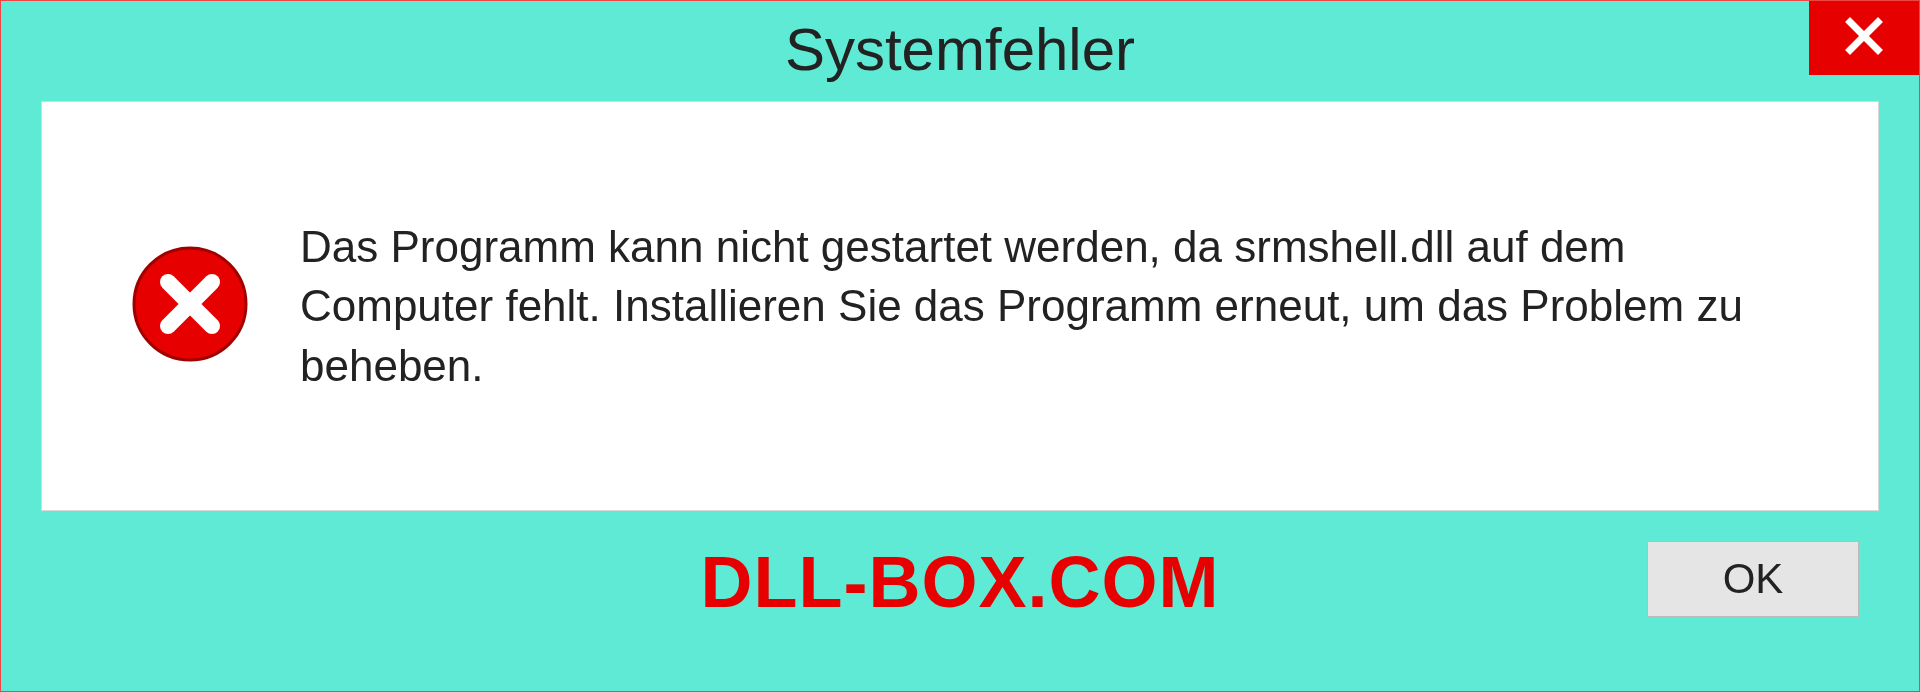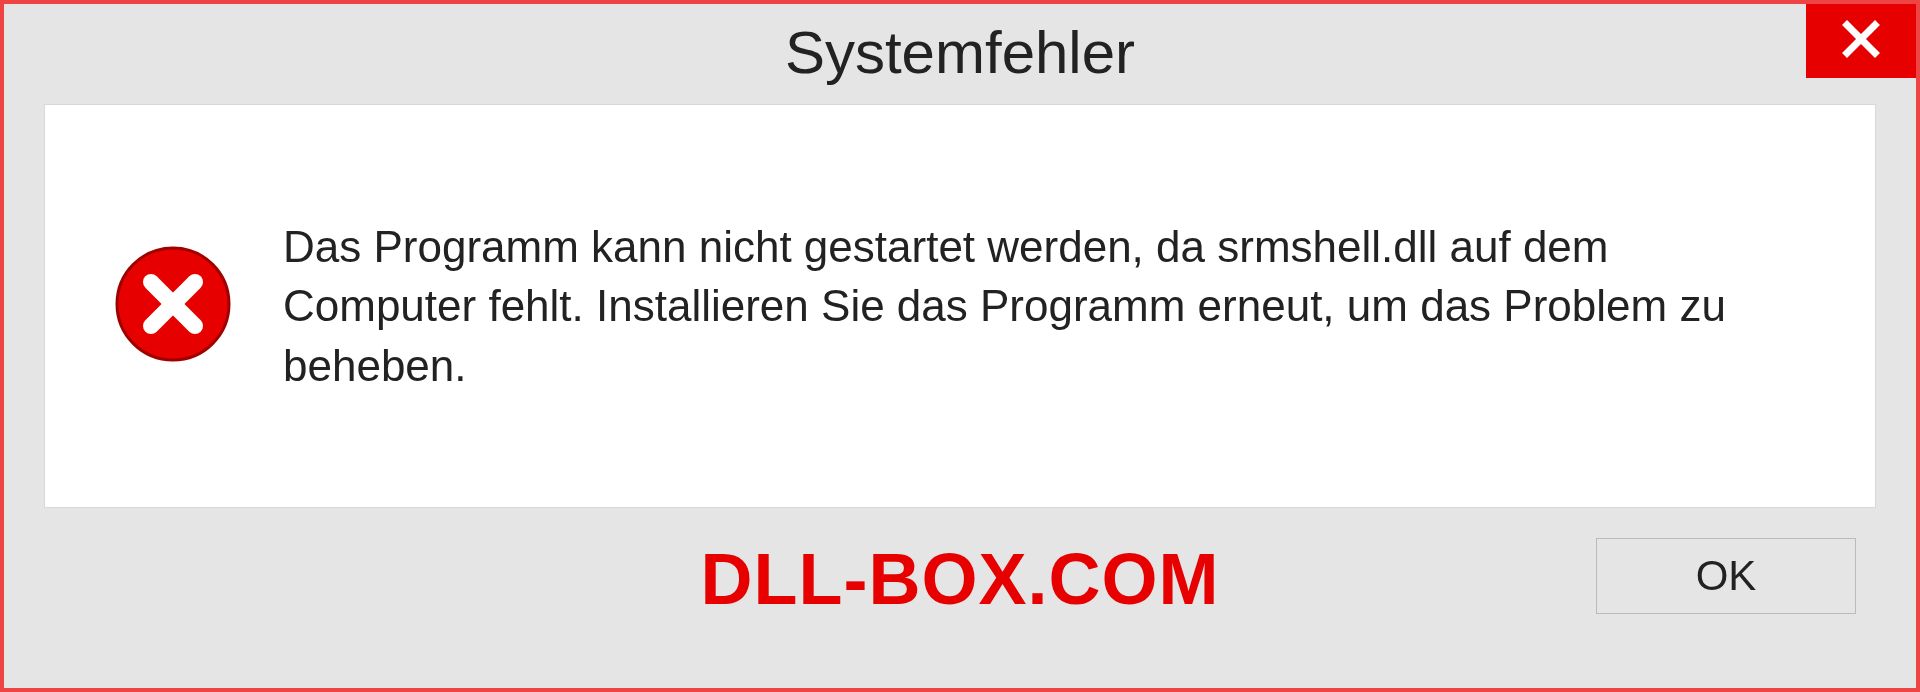--- a/index.html
+++ b/index.html
@@ -10,22 +10,22 @@
     body {
       font-family: "Segoe UI", Tahoma, Arial, sans-serif;
       background: #fff;
       width: 1920px;
       height: 692px;
       overflow: hidden;
     }
     .dialog {
       width: 100%;
       height: 100%;
-      background: #e5e5e5;
-      border: 4px solid #ef4444;
+      background: #5eead4;
+      border: 1px solid #ef4444;
       display: flex;
       flex-direction: column;
     }
     .titlebar {
       height: 100px;
       display: flex;
       align-items: flex-start;
       justify-content: center;
       position: relative;
     }
@@ -51,21 +51,21 @@
       width: 40px;
       height: 40px;
     }
     .content-panel {
       margin: 0 40px 30px 40px;
       background: #ffffff;
       border: 1px solid #d8d8d8;
       flex: 1;
       display: flex;
       align-items: center;
-      padding: 60px 68px;
+      padding: 60px 88px;
     }
     .error-icon {
       flex-shrink: 0;
       margin-right: 50px;
     }
     .error-icon svg {
       width: 120px;
       height: 120px;
     }
     .message-text {
@@ -85,21 +85,21 @@
       position: absolute;
       left: 50%;
       transform: translateX(-50%);
       font-size: 72px;
       font-weight: 800;
       color: #e60000;
       letter-spacing: 1px;
       font-family: Arial, sans-serif;
     }
     .ok-button {
-      width: 260px;
+      width: 212px;
       height: 76px;
       background: #e5e5e5;
       border: 1px solid #bbb;
       font-size: 42px;
       color: #222;
       display: flex;
       align-items: center;
       justify-content: center;
       cursor: pointer;
       font-family: inherit;

